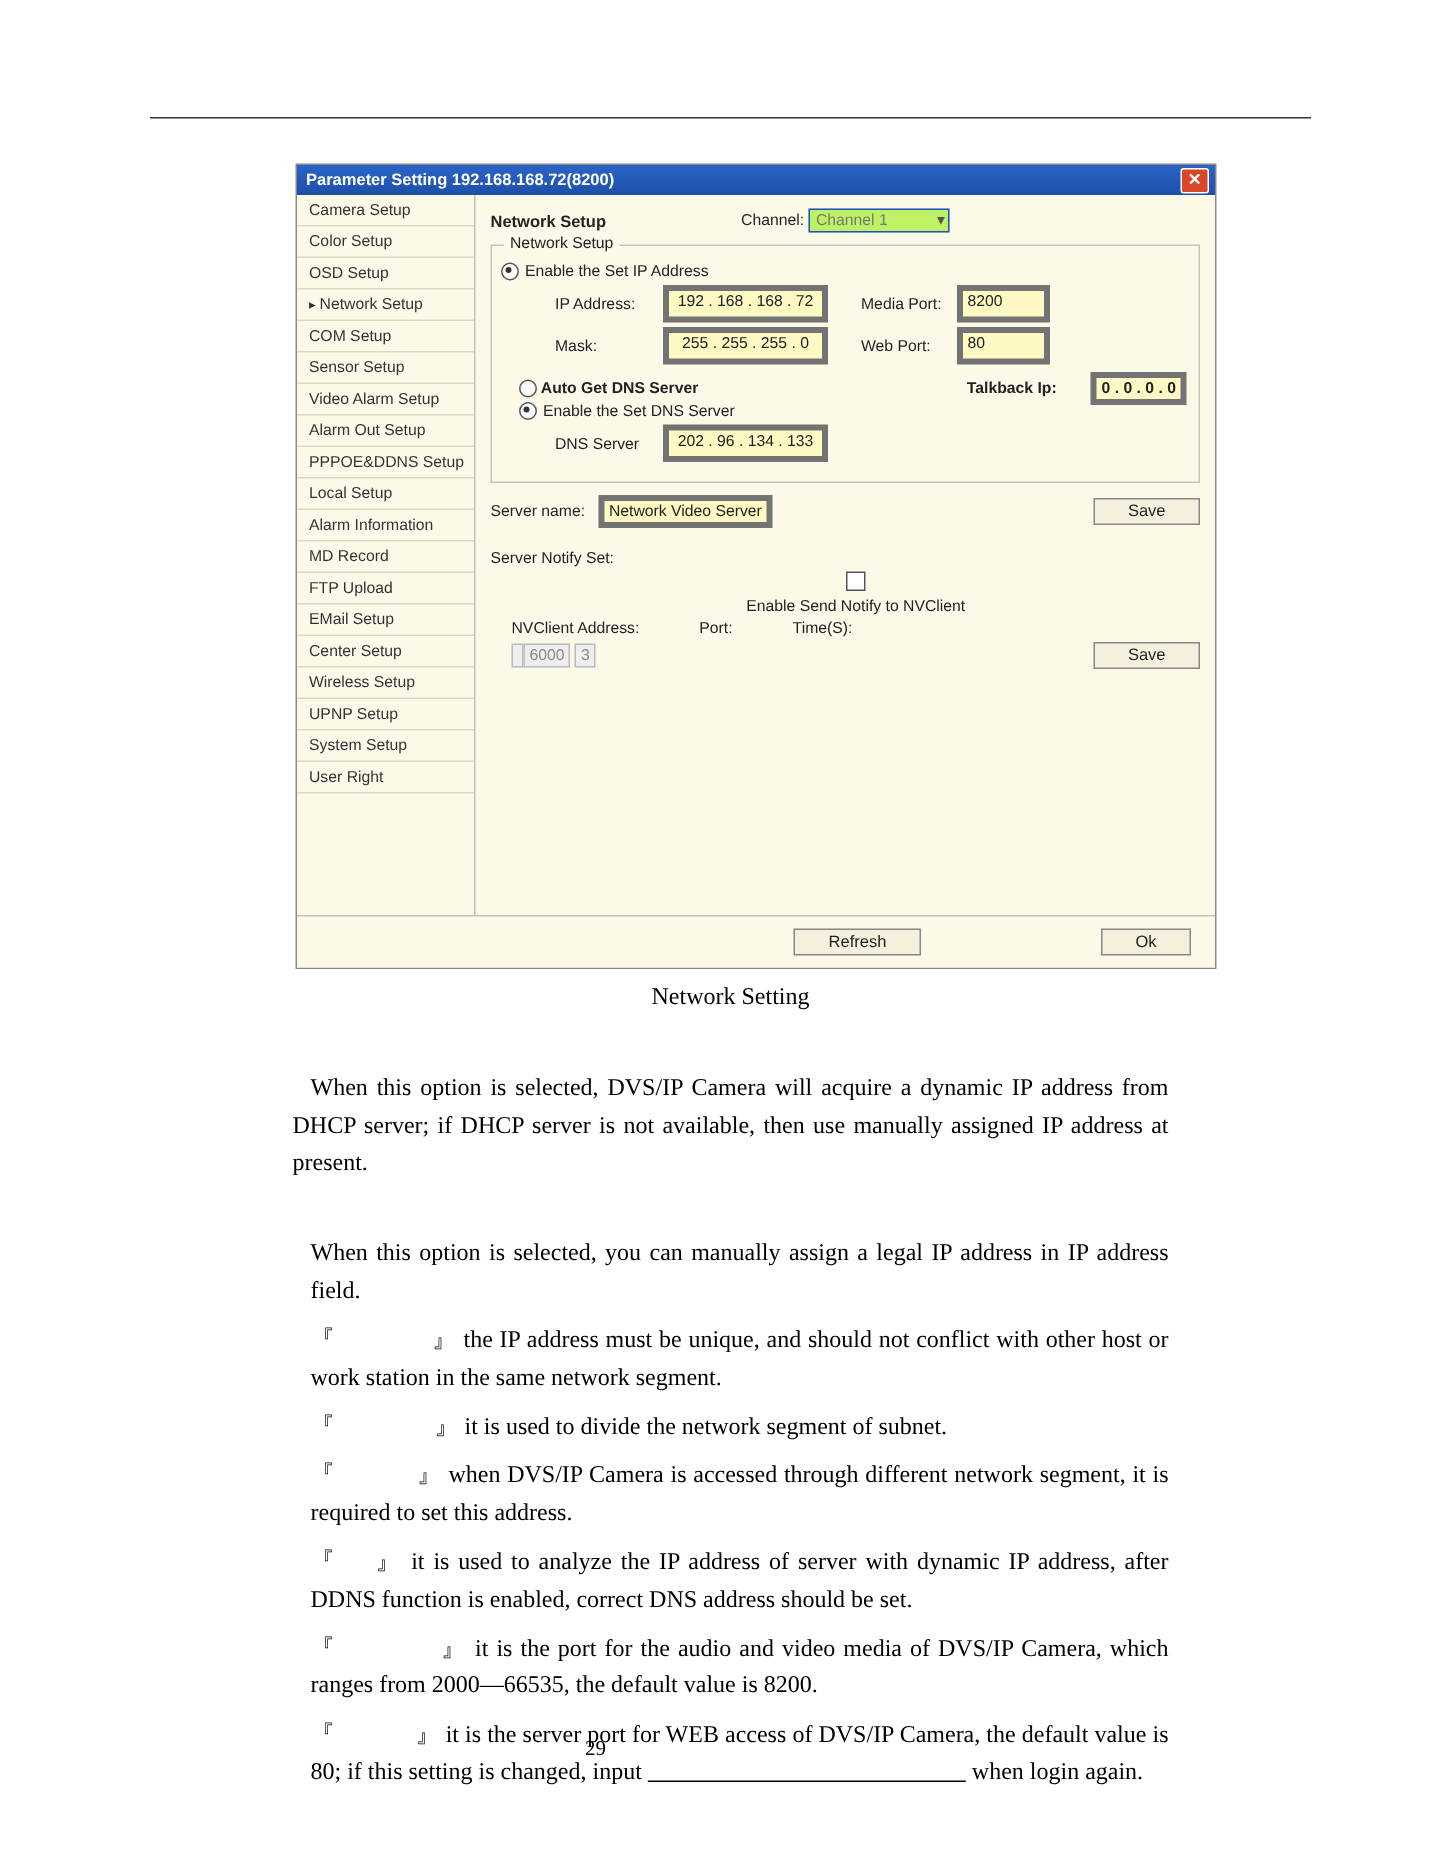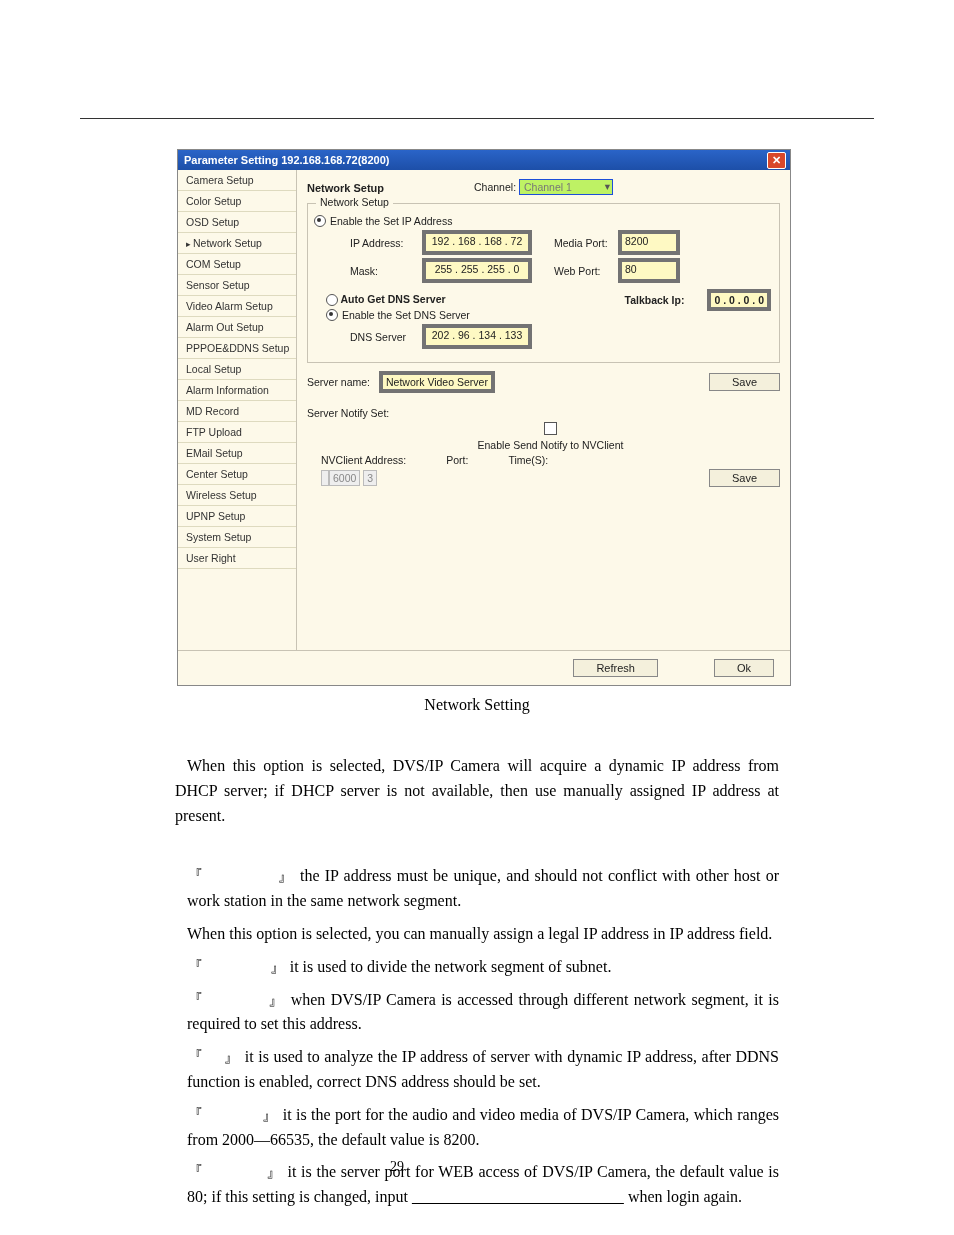--- a/index.html
+++ b/index.html
@@ -9,24 +9,23 @@
   body {
     width: 954px;
     height: 1235px;
     background: #fff;
     font-family: "Times New Roman", serif;
     font-size: 15px;
     color: #000;
     box-sizing: border-box;
   }
   .page {
-    padding: 60px 80px 0 80px;
+    padding: 60px 80px 0 100px;
     box-sizing: border-box;
     width: 954px;
-    margin-top: 40px;
   }
   .hr {
     border: none;
     border-top: 1px solid #333;
     margin: 18px 0 30px 0;
   }
   .content {
     padding: 0 95px;
   }
   .screenshot {
@@ -192,21 +191,21 @@
     padding: 2px 22px;
     font-size: 11px;
     display: inline-block;
   }
   .bottom-bar {
     border-top: 1px solid #c8c3b4;
     height: 34px;
     display: flex;
     align-items: center;
     justify-content: flex-end;
-    gap: 56px;
+    gap: 120px;
     padding-right: 16px;
     background: #fdf9e9;
   }
   
   .caption {
     text-align: center;
     font-family: "Times New Roman", serif;
     font-size: 16px;
     margin: 10px 0 40px 0;
   }
@@ -369,27 +368,27 @@
         <span class="btn">Ok</span>
       </div>
     </div>
 
     <div class="caption">Network Setting</div>
 
     <div class="p lead">When this option is selected, DVS/IP Camera will acquire a dynamic IP address from DHCP server; if DHCP server is not available, then use manually assigned IP address at present.</div>
 
     <div style="height:20px;"></div>
 
+    <div class="p pind">When this option is selected, you can manually assign a legal IP address in IP address field.</div>
+
     <div class="p pind">
       <span class="brk">『&nbsp;&nbsp;&nbsp;&nbsp;&nbsp;&nbsp;&nbsp;&nbsp;&nbsp;&nbsp;&nbsp;&nbsp;&nbsp;』</span>
       <span>the IP address must be unique, and should not conflict with other host or work station in the same network segment.</span>
     </div>
 
-    <div class="p pind">When this option is selected, you can manually assign a legal IP address in IP address field.</div>
-
     <div class="p pind">
       <span class="brk">『&nbsp;&nbsp;&nbsp;&nbsp;&nbsp;&nbsp;&nbsp;&nbsp;&nbsp;&nbsp;&nbsp;&nbsp;&nbsp;&nbsp;&nbsp;』</span>
       <span>it is used to divide the network segment of subnet.</span>
     </div>
 
     <div class="p" style="margin-left:12px;">
       <span class="brk">『&nbsp;&nbsp;&nbsp;&nbsp;&nbsp;&nbsp;&nbsp;&nbsp;&nbsp;&nbsp;&nbsp;』</span>
       <span>when DVS/IP Camera is accessed through different network segment, it is required to set this address.</span>
     </div>
 

